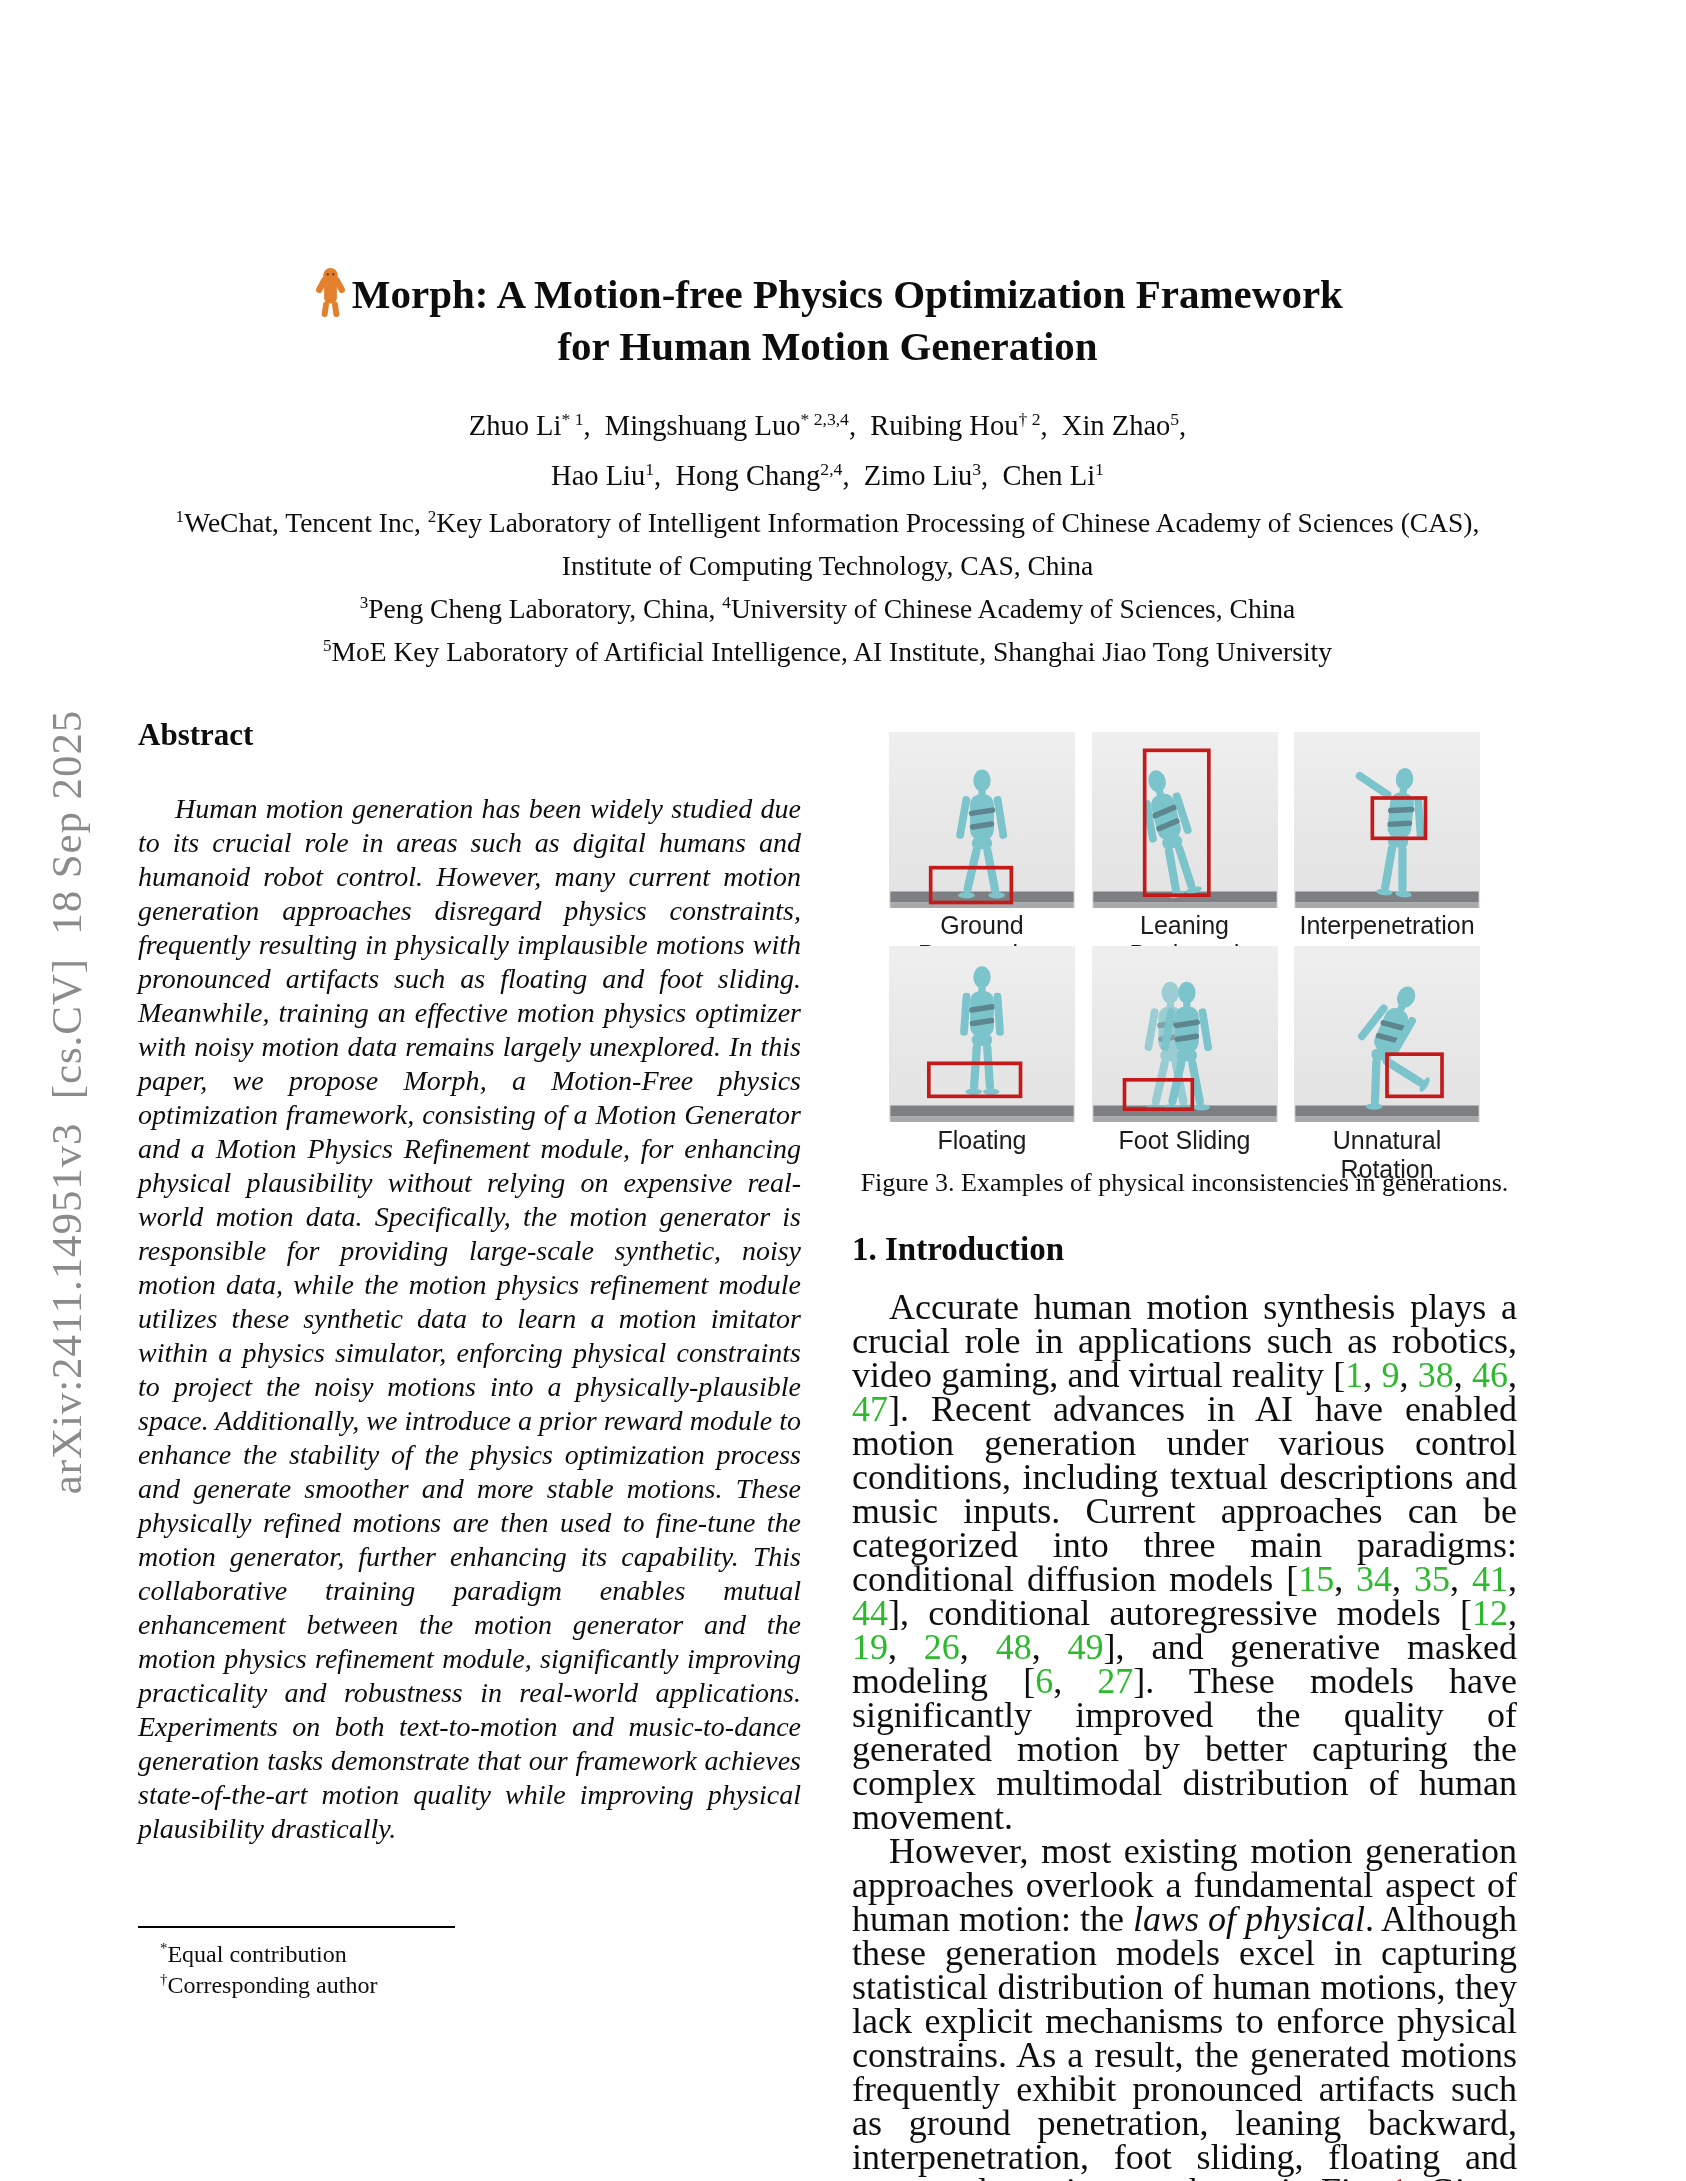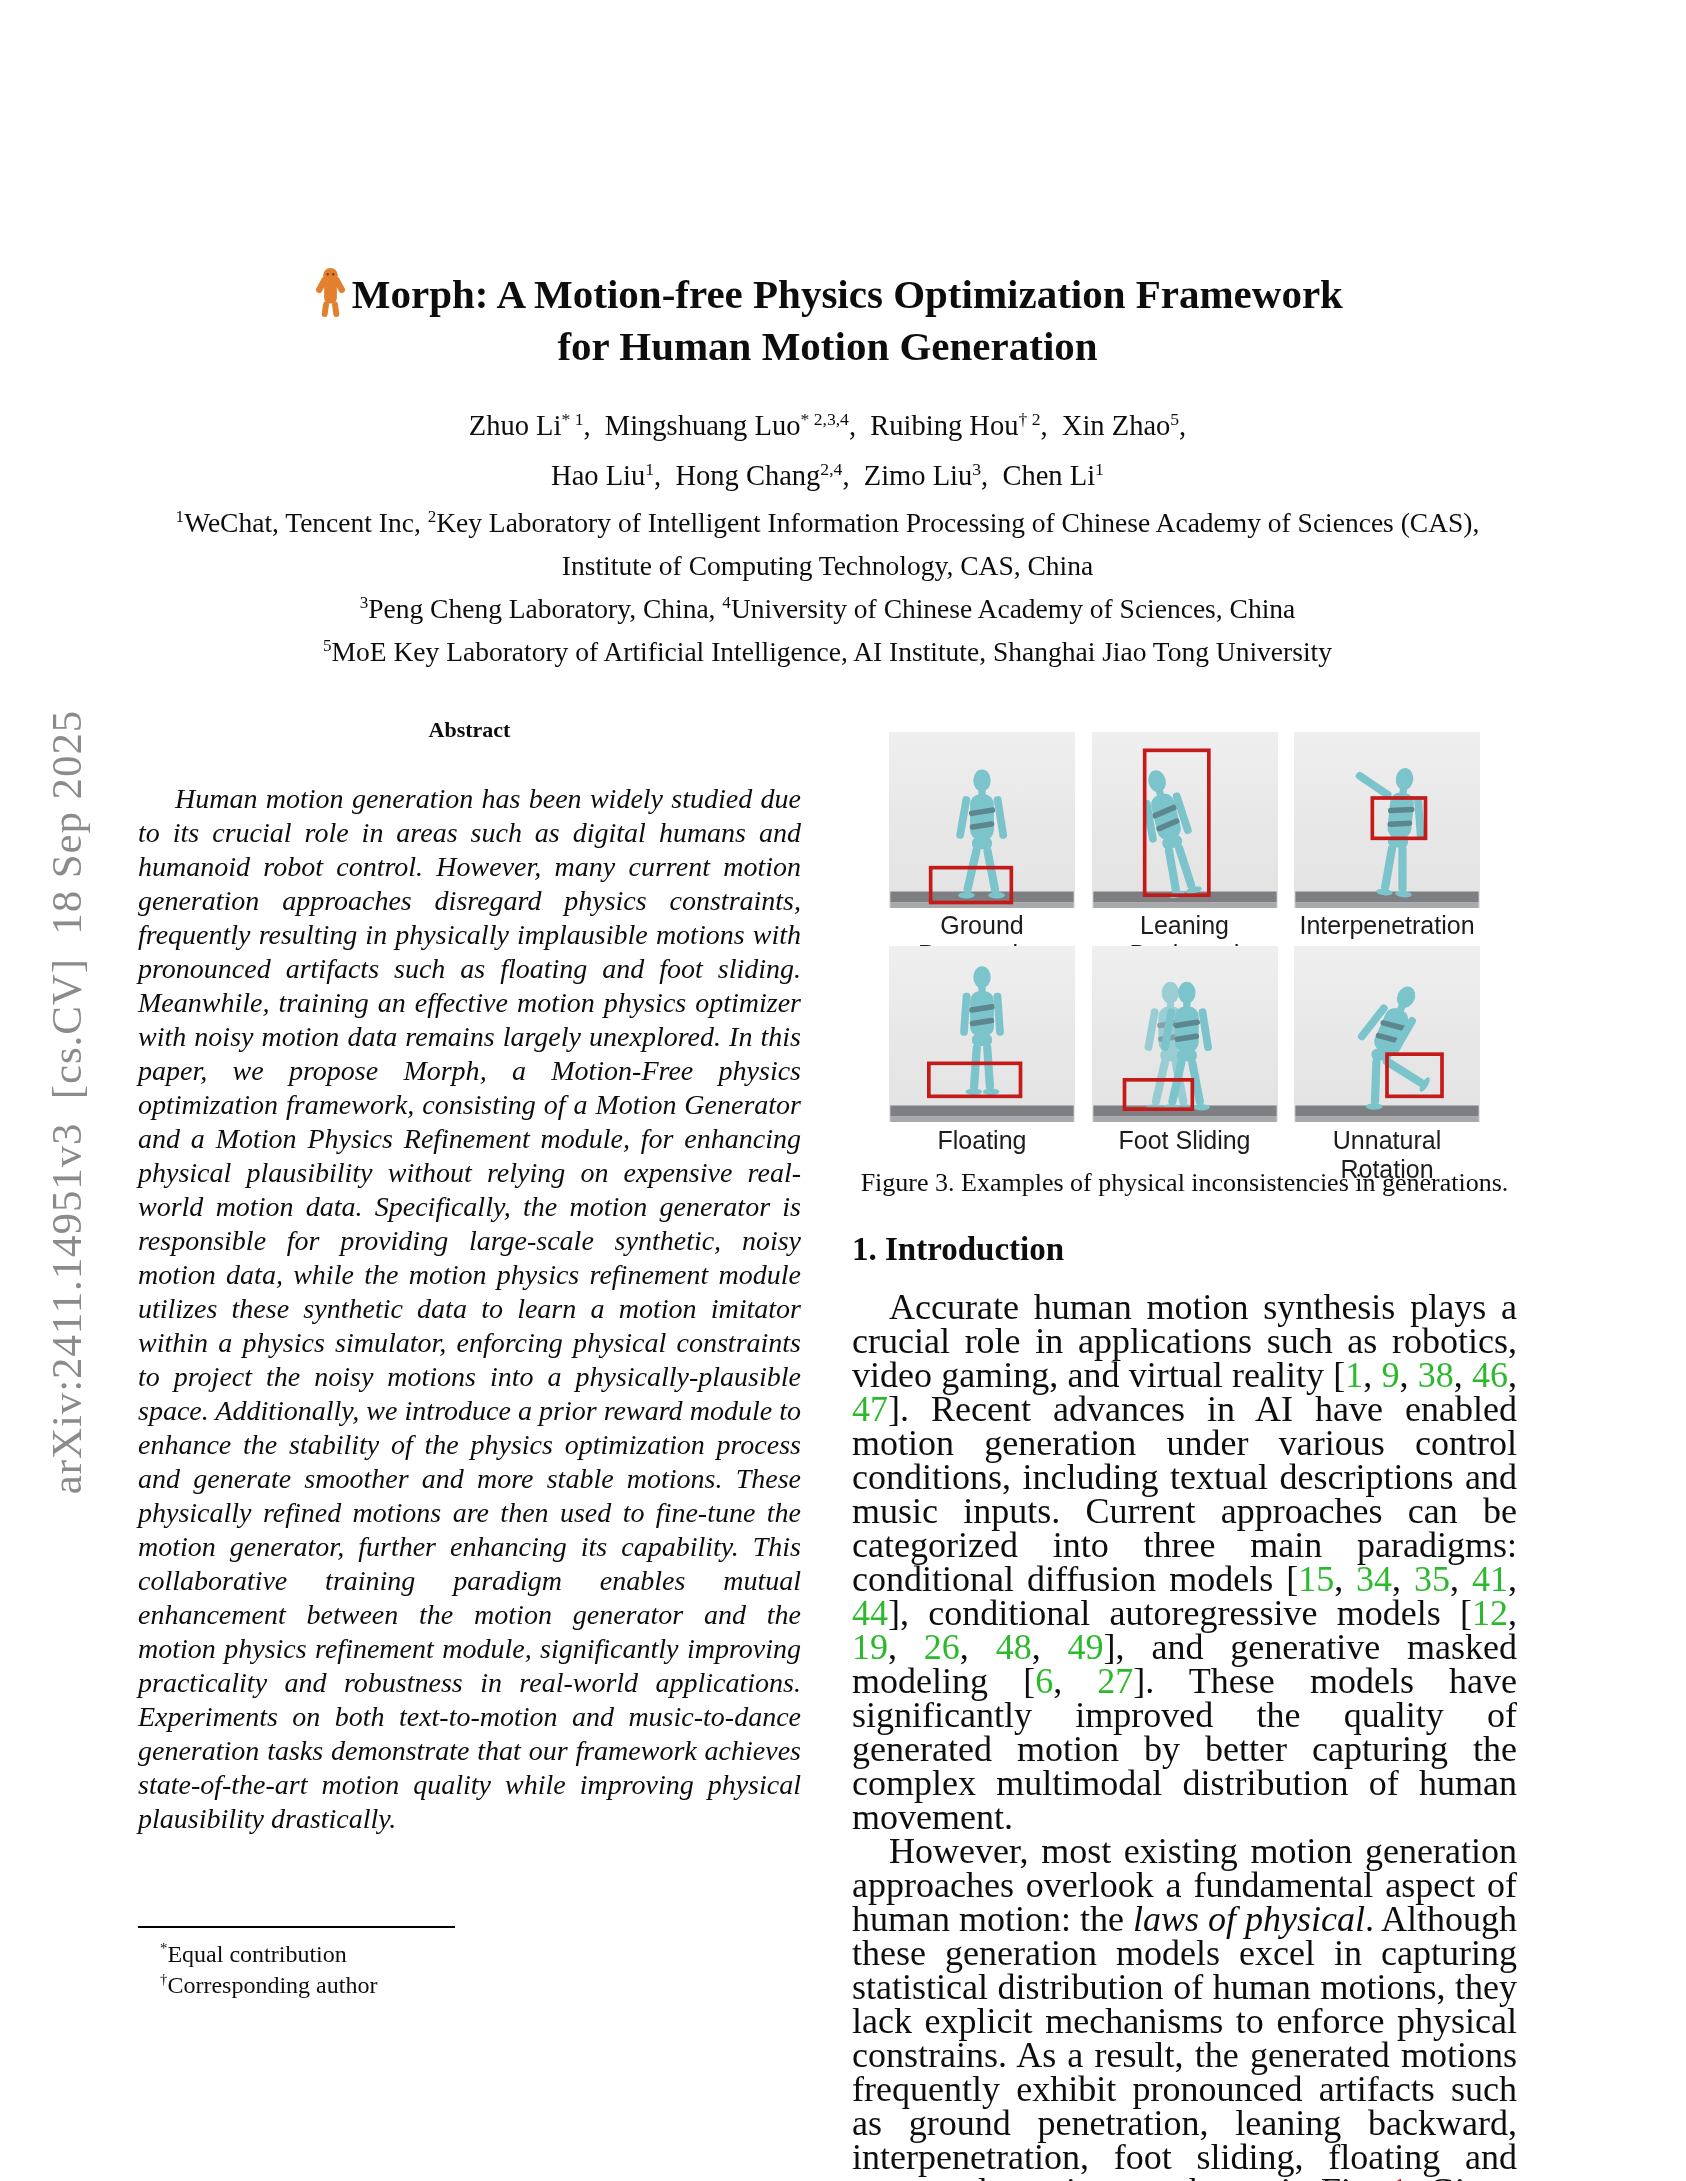--- a/index.html
+++ b/index.html
@@ -25,21 +25,21 @@
   .logo-svg { display:inline-block; width:37px; height:51px; vertical-align:-10px; margin-right:2.8px; }
   .authors { margin-top:29px; font-size:28.5px; line-height:50px; }
   .affils  { font-size:27.5px; line-height:43px; }
 
   
   .columns { display:flex; gap:51px; margin-top:44px; }
   .col-left  { width:663px; display:flex; flex-direction:column; height:1284px; }
   .col-right { width:665px; }
 
   
-  .abstract-heading { text-align:center; font-weight:bold; font-size:22px; margin:0 0 39px 0; }
+  .abstract-heading { font-weight:bold; font-size:31px; margin:0 0 39px 0; }
   .abstract-body {
     font-style:italic; font-size:28px; line-height:34px;
     text-align:justify; text-indent:37px; margin:0;
   }
   .abstract-body .b { font-weight:normal; }
 
   
   .footnotes { margin-top:auto; font-size:24px; line-height:31px;font-family:Liberation Serif, serif; }
   .footnote-rule { width:317px; border-top:2.3px solid #000; margin-bottom:11px; }
   .footnotes .fn { text-indent:22px; }

